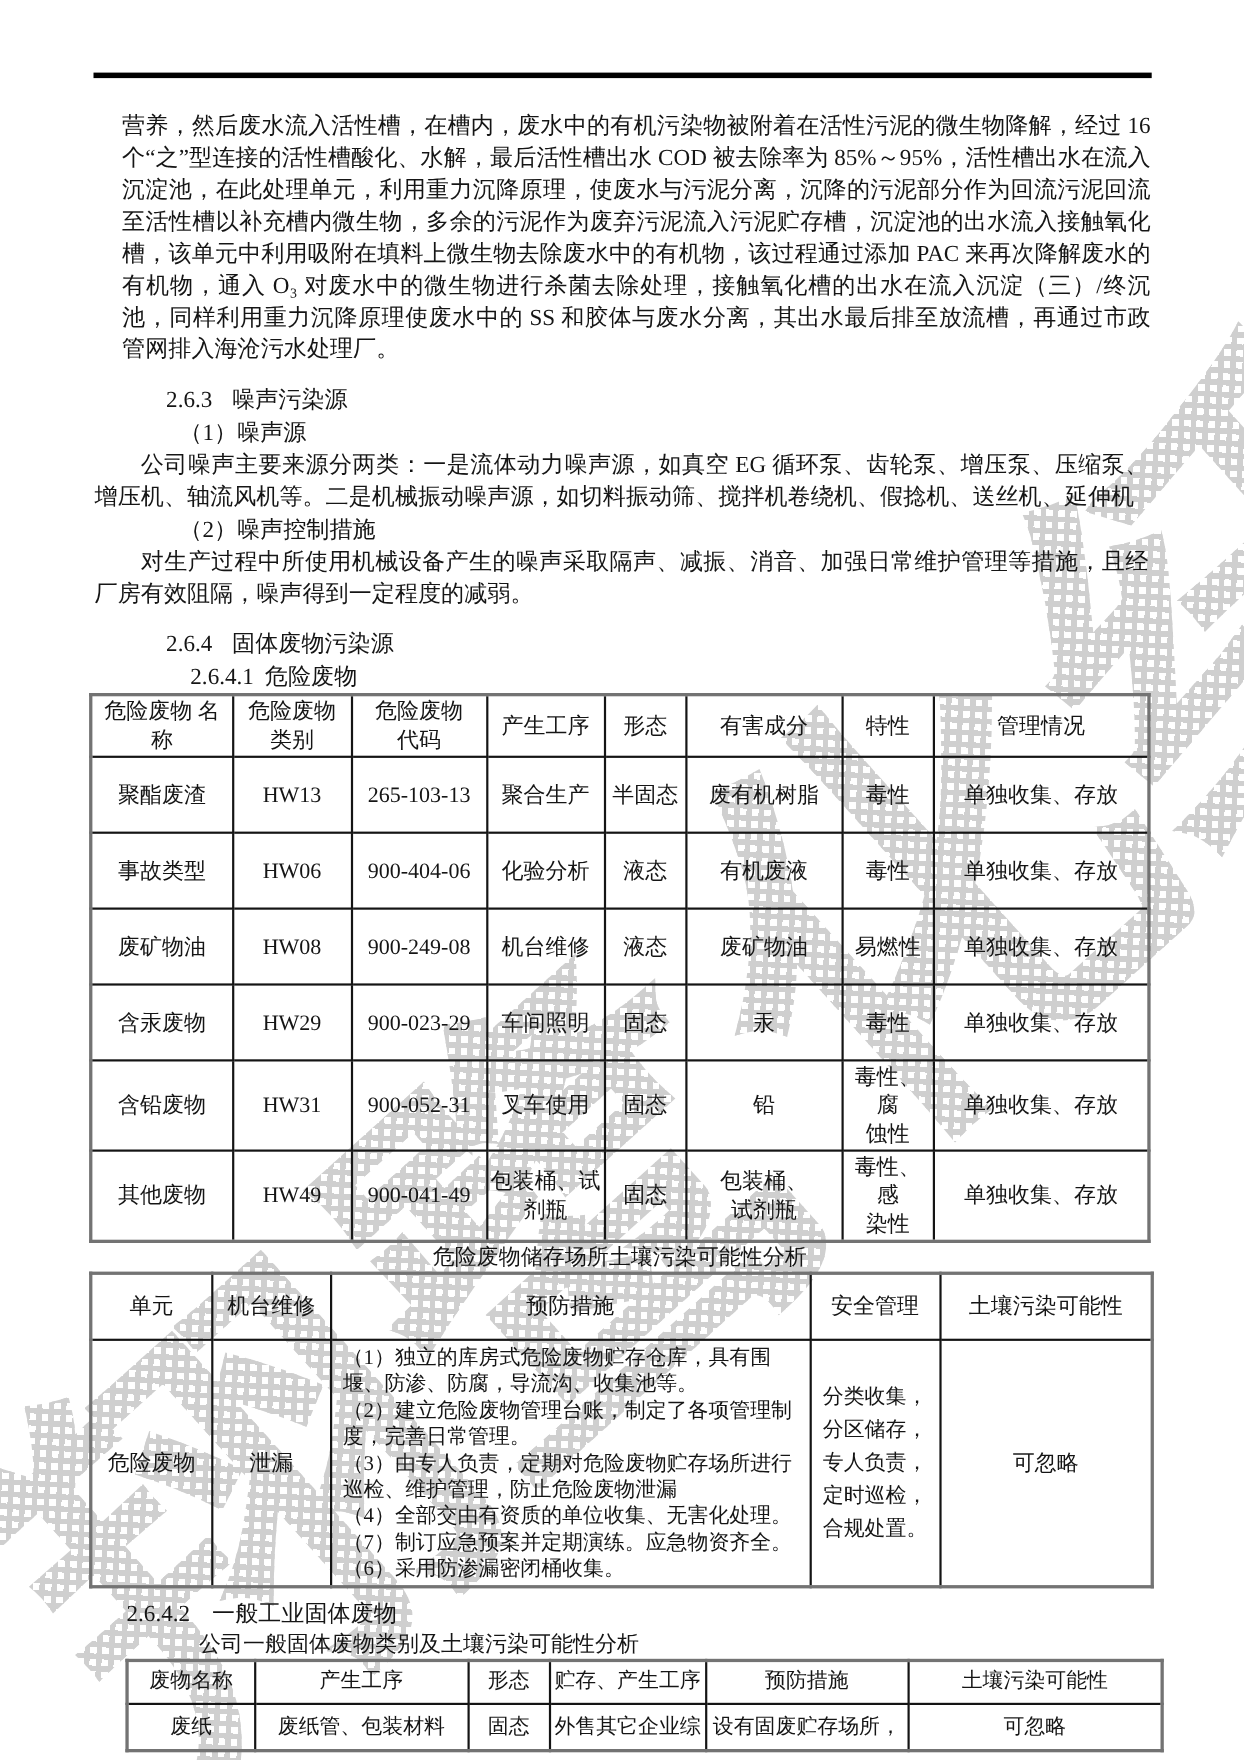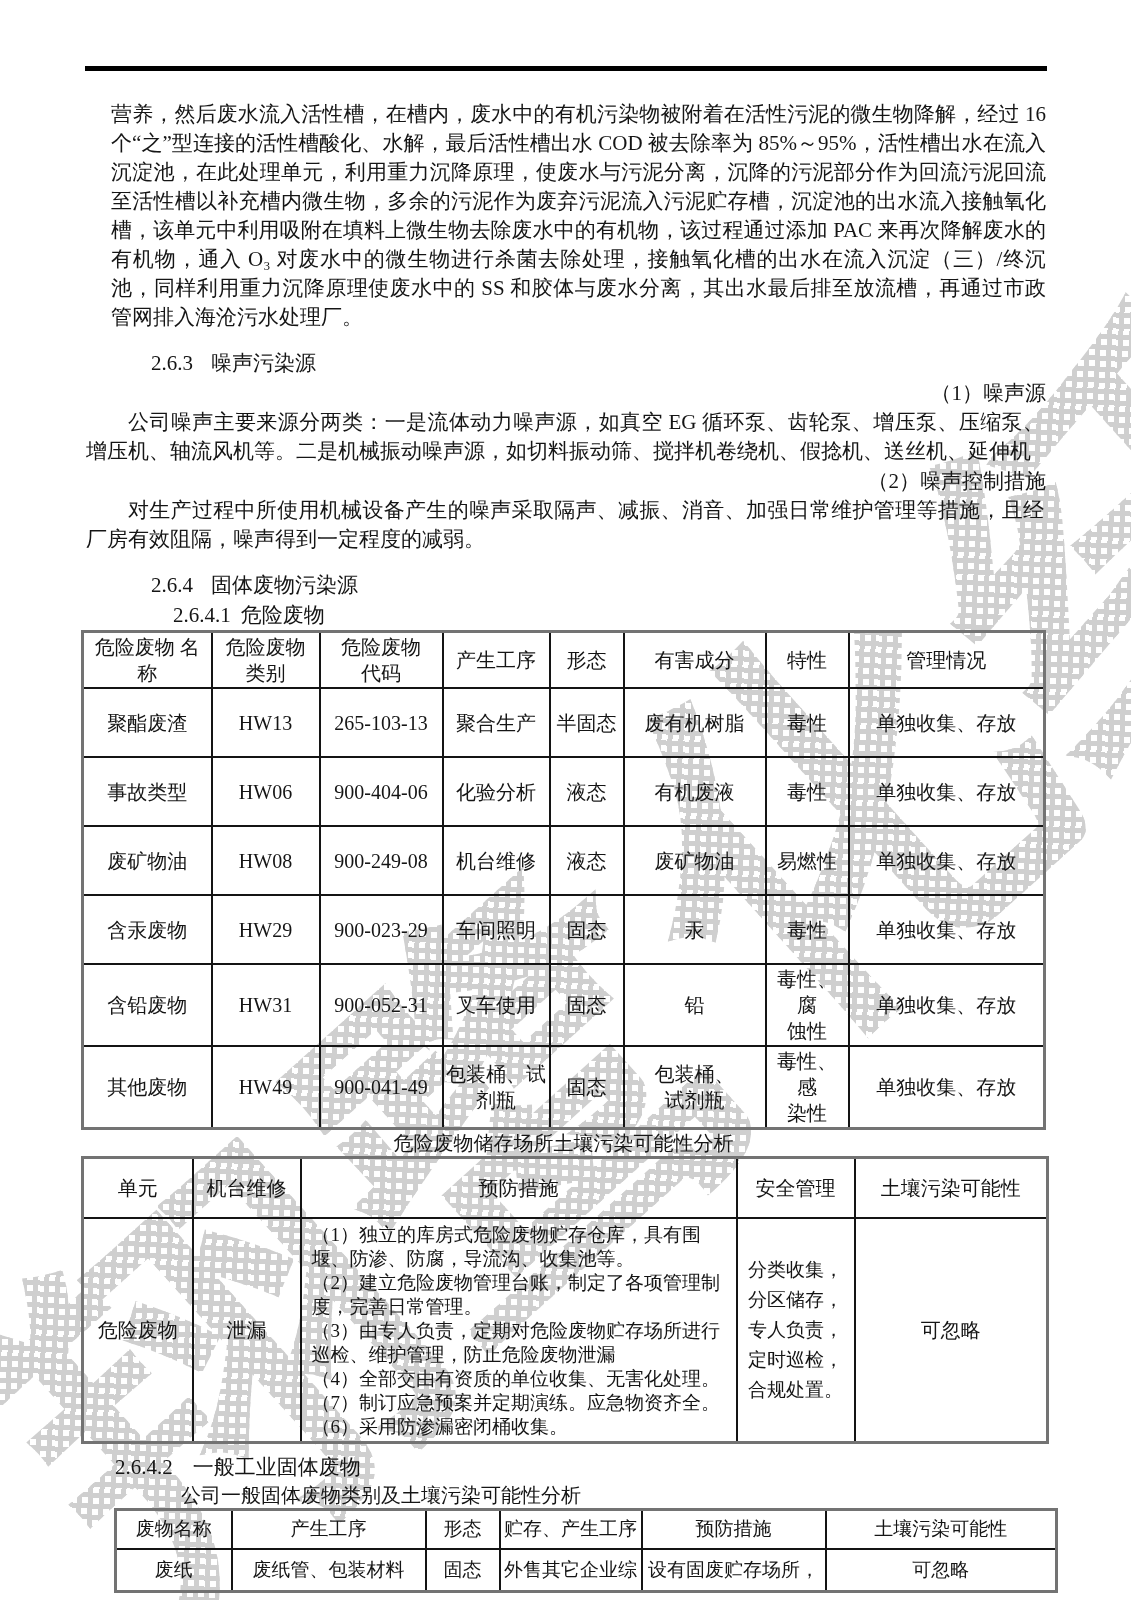--- a/index.html
+++ b/index.html
@@ -14,21 +14,21 @@
   .para-first {
     margin:100px 0 0 30px; width:935px;
     font-size:21px; line-height:29px; text-align:justify; text-justify:inter-character;
   }
   .heading { margin:16px 0 0 70px; font-size:21px; line-height:30px; }
   .heading .num { margin-right:18px; }
   .heading-2641 { margin:0 0 0 92px; font-size:21px; line-height:30px; }
   .heading-2641 .num { margin-right:10px; }
   .heading-2642 { margin:8px 0 0 34px; font-size:21px; line-height:30px; }
   .heading-2642 .num { margin-right:20px; }
-  .sub-label { margin:0 0 0 82px; font-size:21px; line-height:30px;text-align:right; }
+  .sub-label { margin:0 0 0 82px; font-size:21px; line-height:30px; }
   .para-indent {
     margin:0 0 0 5px; width:958px; text-indent:2em;
     font-size:21px; line-height:29px; text-align:justify; text-justify:inter-character;
   }
   .tbl-title { font-size:20px; line-height:26px; }
   .tbl-title.centered { text-align:center; margin-top:0; }
   .t2-title { margin-top:16px; }
   .t3-title { margin:0 0 0 100px; text-align:left; }
 
   table.t {

